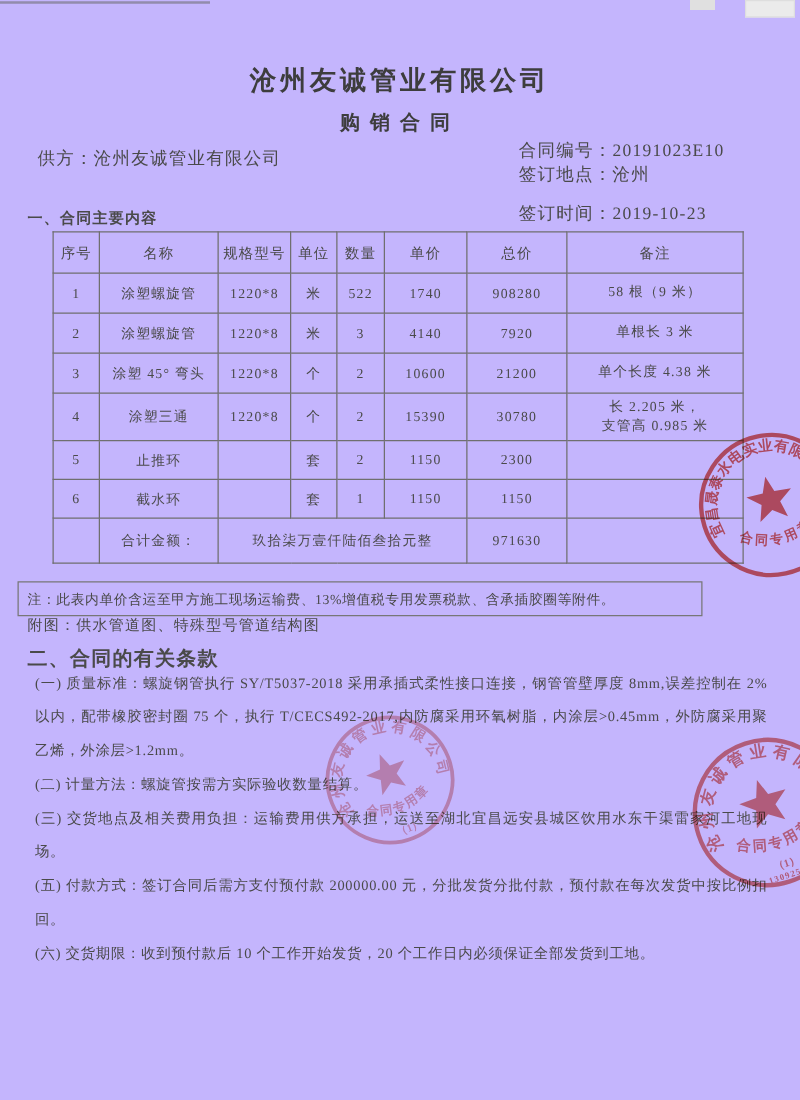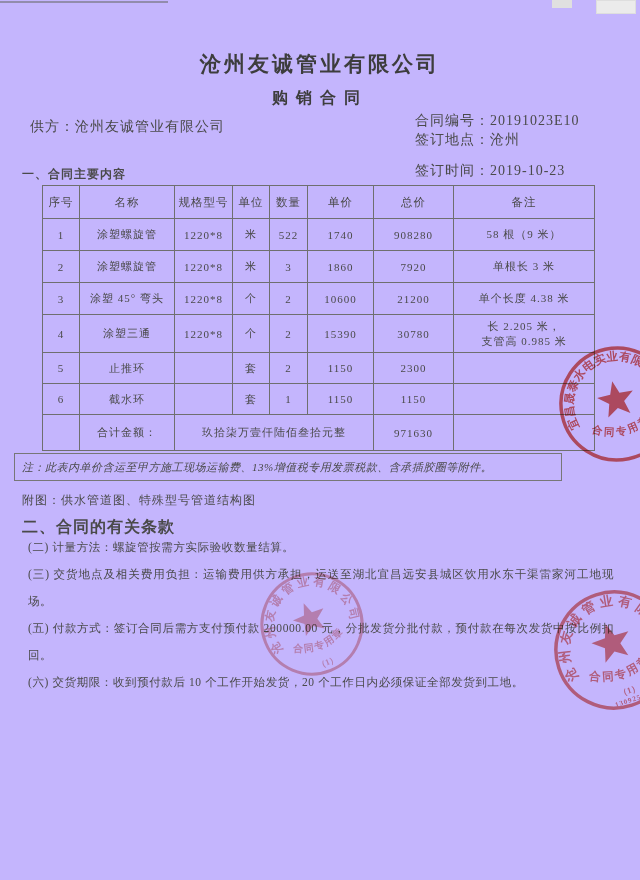--- a/index.html
+++ b/index.html
@@ -47,24 +47,24 @@
   }
   table.items th { font-size:11.5px; }
   tr.h-row  { height:33px; }
   tr.r-std  { height:32px; }
   tr.r-tall { height:38px; }
   tr.r-short{ height:31px; }
   tr.r-total{ height:36px; }
   td.cell-remark { white-space:pre-line; line-height:1.35; }
 
   .note-box {
-    position:absolute; left:14px; top:453px; width:548px; height:28px;
+    position:absolute; left:14px; top:465px; width:548px; height:28px;
     border:1px solid #777;
     font-size:11px; letter-spacing:.5px;
-    display:flex; align-items:center; padding:0 7px; color:#4a4a4a;font-style:italic;
+    display:flex; align-items:center; padding:0 7px; color:#4a4a4a;
   }
   .attachment { position:absolute; left:22px; top:492px; font-size:12px; letter-spacing:1px; }
   .sec2-title { position:absolute; left:22px; top:517px; font-size:16px; font-weight:600; letter-spacing:1px; }
 
   .clauses {
     position:absolute; left:28px; top:534px; width:586px;
     font-size:11.5px; line-height:27px; text-align:justify;
     letter-spacing:.6px; color:#4a4a4a;
   }
   .clauses p { margin:0; }
@@ -126,21 +126,21 @@
       <td>1740</td>
       <td>908280</td>
       <td class="cell-remark">58 根（9 米）</td>
     </tr>
     <tr class="r-std">
       <td>2</td>
       <td>涂塑螺旋管</td>
       <td>1220*8</td>
       <td>米</td>
       <td>3</td>
-      <td>1860</td>
+      <td>4140</td>
       <td>7920</td>
       <td class="cell-remark">单根长 3 米</td>
     </tr>
     <tr class="r-std">
       <td>3</td>
       <td>涂塑 45° 弯头</td>
       <td>1220*8</td>
       <td>个</td>
       <td>2</td>
       <td>10600</td>
@@ -189,20 +189,21 @@
     </table>
 
   <div class="note-box">
     <span>注：此表内单价含运至甲方施工现场运输费、13%增值税专用发票税款、含承插胶圈等附件。</span>
   </div>
 
   <div class="attachment">附图：供水管道图、特殊型号管道结构图</div>
   <div class="sec2-title">二、合同的有关条款</div>
 
   <div class="clauses">
+    <p>(一) 质量标准：螺旋钢管执行 SY/T5037-2018 采用承插式柔性接口连接，钢管管壁厚度 8mm,误差控制在 2%以内，配带橡胶密封圈 75 个，执行 T/CECS492-2017,内防腐采用环氧树脂，内涂层&gt;0.45mm，外防腐采用聚乙烯，外涂层&gt;1.2mm。</p>
     <p>(二) 计量方法：螺旋管按需方实际验收数量结算。</p>
     <p>(三) 交货地点及相关费用负担：运输费用供方承担，运送至湖北宜昌远安县城区饮用水东干渠雷家河工地现场。</p>
     <p>(五) 付款方式：签订合同后需方支付预付款 200000.00 元，分批发货分批付款，预付款在每次发货中按比例扣回。</p>
     <p>(六) 交货期限：收到预付款后 10 个工作开始发货，20 个工作日内必须保证全部发货到工地。</p>
 
   </div>
 
   <svg class="stamp st-buyer" width="140" height="140" viewBox="-70 -70 140 140">
     <g transform="rotate(-12)" fill="#d9453d" stroke="none">
       <circle r="56" fill="none" stroke="#d9453d" stroke-width="3.5"></circle>

